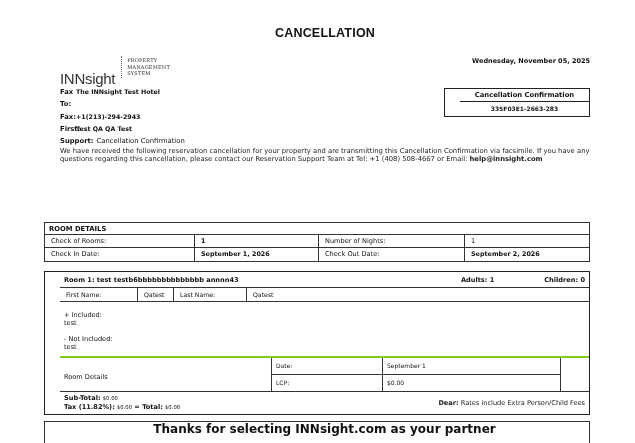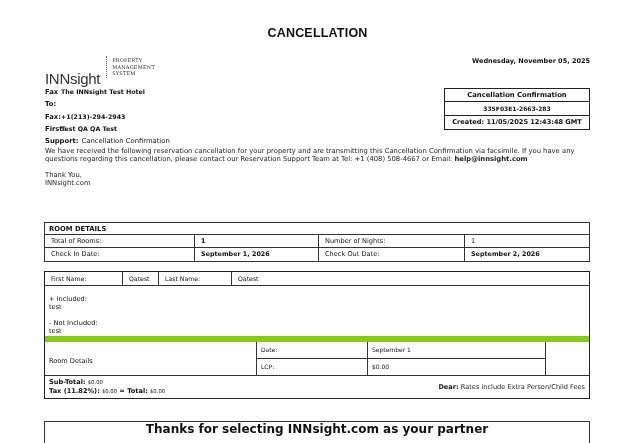--- a/index.html
+++ b/index.html
@@ -1,18 +1,18 @@
 <!DOCTYPE html>
 <html><head>
 <meta charset="utf-8">
 <style>
   * { box-sizing: border-box; margin: 0; padding: 0; }
   html, body { width: 635px; height: 443px; background: #fff; overflow: hidden; }
   body { font-family: "DejaVu Sans", sans-serif; color: #111; font-size: 7px; position: relative; }
-  .abs { position: absolute; }
+  .abs { position: absolute; padding-left: 15px; }
   .title { left: 0; width: 635px; top: 26px; text-align: center; font-family: "Liberation Sans", sans-serif; font-weight: bold; font-size: 12.5px; letter-spacing: 0.2px; }
   .logo { left: 45px; top: 47px; display: flex; align-items: center; }
   .logo-word { font-family: "Liberation Sans", sans-serif; font-size: 15px; color: #333; letter-spacing: -0.3px; position: relative; margin-top: 23px; }
   .logo-sep { width: 1px; height: 22px; border-left: 1px dotted #666; margin: 0 5px 0 6px; }
   .logo-tag { font-family: "DejaVu Serif", serif; font-size: 5px; line-height: 6.5px; color: #333; letter-spacing: 0.2px; }
   .date { right: 45px; top: 57px; font-weight: bold; font-size: 6.5px; }
   .fax { left: 45px; top: 86px; font-size: 6.8px; line-height: 12.3px; }
   .fax .row { display: flex; }
   .fax .k { font-weight: bold; width: 16px; }
   .fax .k.wide { width: auto; margin-right: 3px; }
@@ -31,21 +31,21 @@
   .tbl { left: 44px; width: 546px; border: 1px solid #222; }
   .tbl td { border: 1px solid #333; padding: 0 6px; height: 13.3px; font-size: 6.6px; }
   .tbl td.b { font-weight: bold; font-size: 6.4px; }
   .hdr td { font-weight: bold; font-size: 6.8px; padding: 0 4px; }
   .roomtbl { left: 44px; top: 271px; width: 546px; border: 1px solid #222; }
   .roomtbl .hdrrow { height: 16px; display: flex; align-items: center; justify-content: space-between; padding: 0 4px; border-bottom: 1px solid #333; font-weight: bold; font-size: 6.6px; }
   .roomtbl .hdrrow .right { display: flex; gap: 50px; }
   .names { display: flex; height: 14px; border-bottom: 1px solid #333; font-size: 6.2px; }
   .names div { border-right: 1px solid #333; padding: 0 6px; line-height: 13px; }
   .names div:last-child { border-right: none; flex: 1; }
-  .incl { height: 56px; border-bottom: 6px solid #84cc16; padding: 9px 4px 0 4px; font-size: 6.6px; line-height: 8px; }
+  .incl { height: 56px; border-bottom: 2px solid #84cc16; padding: 9px 4px 0 4px; font-size: 6.6px; line-height: 8px; }
   .incl p { margin-bottom: 8px; }
   .rates { display: flex; height: 34px; border-bottom: 1px solid #333; }
   .rates .lbl { width: 212px; border-right: 1px solid #333; display: flex; align-items: center; padding: 4px 4px 0; font-size: 6.6px; }
   .rates .grid { width: 289px; border-right: 1px solid #333; }
   .rates .grid .r { display: flex; height: 17px; border-bottom: 1px solid #333; font-size: 6px; }
   .rates .grid .r:last-child { border-bottom: none; }
   .rates .grid .r div { padding: 0 4px; line-height: 16px; }
   .rates .grid .r .k { width: 111px; border-right: 1px solid #333; }
   .rates .fill { flex: 1; }
   .totals { display: flex; justify-content: space-between; padding: 2px 4px; height: 22px; font-size: 6.6px; line-height: 8.5px; }
@@ -86,49 +86,54 @@
   </div>
   <div class="row">
     <span class="k wide">Support:</span>
     <span class="v">Cancellation Confirmation</span>
   </div>
 </div>
 
 <div class="abs confbox">
   <div class="c1">Cancellation Confirmation</div>
   <div class="c2">335F03E1-2663-283</div>
-  <div class="c3">Created: 11/05/2025 12:43:48 GMT</div>
 </div>
 
 <div class="abs letter">
   <p><span>We have received the following reservation cancellation for your property and are transmitting this Cancellation Confirmation via facsimile. If you have any questions regarding this cancellation, please contact our Reservation Support Team at Tel: +1 (408) 508-4667 or Email: </span><b>help@innsight.com</b></p>
-  <p><span>Thank You,</span><br><span>INNsight.com</span></p>
 </div>
 
 <table class="abs tbl" style="top:222px;">
   <tbody>
       <tr class="hdr">
     <td colspan="4" class="hatch" style="height:12px;">ROOM DETAILS</td>
   </tr>
   <tr>
-    <td style="width:150px;">Total of Rooms:</td>
+    <td style="width:150px;">Check of Rooms:</td>
     <td style="width:124px;" class="b">1</td>
     <td style="width:146px;">Number of Nights:</td>
     <td>1</td>
   </tr>
   <tr>
     <td>Check In Date:</td>
     <td class="b">September 1, 2026</td>
     <td>Check Out Date:</td>
     <td class="b">September 2, 2026</td>
   </tr>
 </tbody>
   </table>
 
 <div class="abs roomtbl">
+  <div class="hdrrow hatch">
+    <span>Room 1: test testb6bbbbbbbbbbbbbb annnn43</span>
+    <span class="right">
+      <span>Adults: 1</span>
+      <span>Children: 0</span>
+    </span>
+  </div>
   <div class="names">
     <div style="width:78px;">First Name:</div>
     <div style="width:36px;">Qatest</div>
     <div style="width:73px;">Last Name:</div>
     <div>Qatest</div>
   </div>
   <div class="incl">
     <p><span>+ Included:</span><br><span>test</span></p>
     <p><span>- Not Included:</span><br><span>test</span></p>
   </div>

